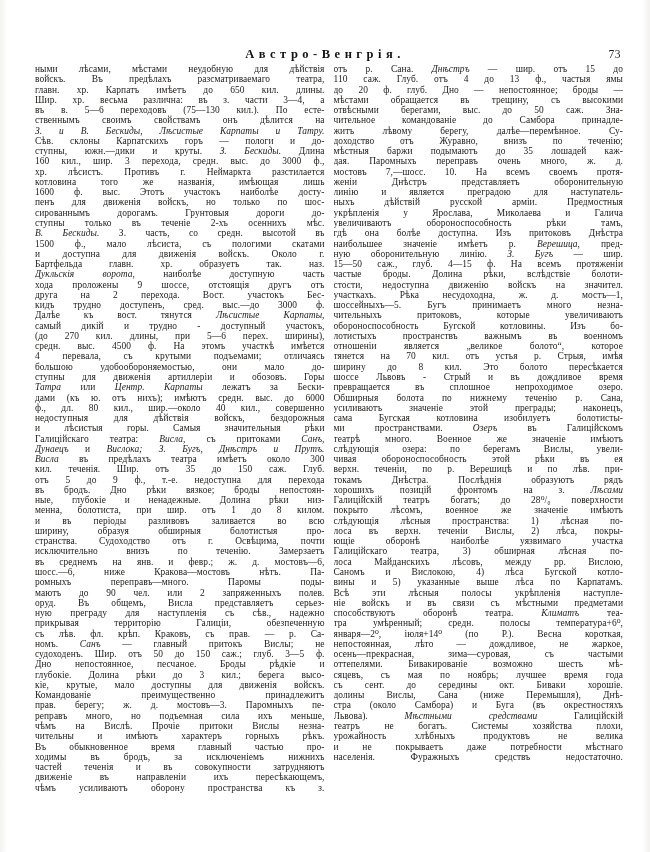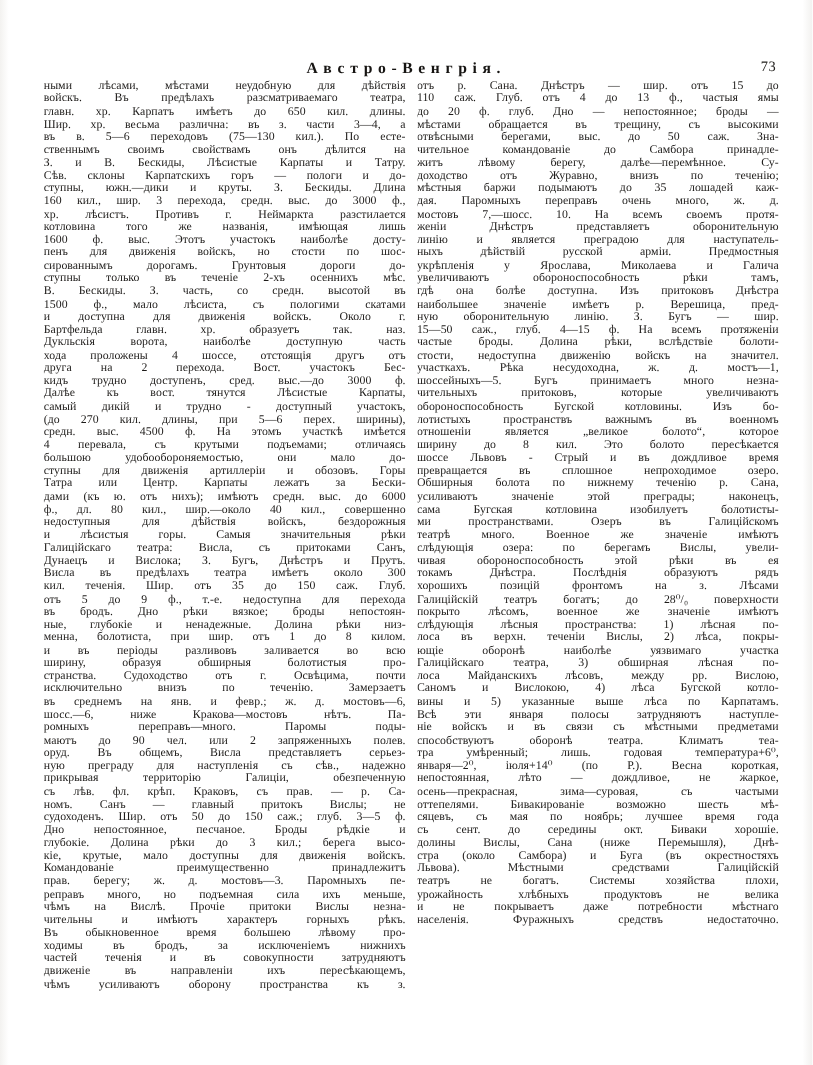--- a/index.html
+++ b/index.html
@@ -58,20 +58,21 @@
     line-height: 10.3px;
     font-size: 9.45px;
     letter-spacing: 0.05px;
     text-align: justify;
     text-align-last: justify;
     -moz-text-align-last: justify;
     overflow: hidden;
     white-space: normal;
   }
   .tline .it {
+    font-style: italic;
   }
 </style>
 </head>
 <body>
 
 <div class="page">
   <div class="page-header">
     <div class="running-title">Австро-Венгрія.</div>
     <div class="page-number">73</div>
   </div>
@@ -83,29 +84,29 @@
         <div class="tline"><span>Шир. хр. весьма различна: въ з. части 3—4, а</span></div>
         <div class="tline"><span>въ в. 5—6 переходовъ (75—130 кил.). По есте-</span></div>
         <div class="tline"><span>ственнымъ своимъ свойствамъ онъ дѣлится на</span></div>
         <div class="tline"><span class="it">З. и В. Бескиды, Лѣсистые Карпаты и Татру.</span></div>
         <div class="tline"><span>Сѣв. склоны Карпатскихъ горъ — пологи и до-</span></div>
         <div class="tline"><span>ступны, южн.—дики и круты. </span><span class="it">З. Бескиды.</span><span> Длина</span></div>
         <div class="tline"><span>160 кил., шир. 3 перехода, средн. выс. до 3000 ф.,</span></div>
         <div class="tline"><span>хр. лѣсистъ. Противъ г. Неймаркта разстилается</span></div>
         <div class="tline"><span>котловина того же названія, имѣющая лишь</span></div>
         <div class="tline"><span>1600 ф. выс. Этотъ участокъ наиболѣе досту-</span></div>
-        <div class="tline"><span>пенъ для движенія войскъ, но стости по шос-</span></div>
+        <div class="tline"><span>пенъ для движенія войскъ, но только по шос-</span></div>
         <div class="tline"><span>сированнымъ дорогамъ. Грунтовыя дороги до-</span></div>
         <div class="tline"><span>ступны только въ теченіе 2-хъ осеннихъ мѣс.</span></div>
         <div class="tline"><span class="it">В. Бескиды.</span><span> З. часть, со средн. высотой въ</span></div>
         <div class="tline"><span>1500 ф., мало лѣсиста, съ пологими скатами</span></div>
         <div class="tline"><span>и доступна для движенія войскъ. Около г.</span></div>
         <div class="tline"><span>Бартфельда главн. хр. образуетъ так. наз.</span></div>
         <div class="tline"><span class="it">Дукльскія ворота</span><span>, наиболѣе доступную часть</span></div>
-        <div class="tline"><span>хода проложены 4 шоссе, отстоящія другъ отъ</span></div>
+        <div class="tline"><span>хода проложены 9 шоссе, отстоящія другъ отъ</span></div>
         <div class="tline"><span>друга на 2 перехода. Вост. участокъ Бес-</span></div>
         <div class="tline"><span>кидъ трудно доступенъ, сред. выс.—до 3000 ф.</span></div>
         <div class="tline"><span>Далѣе къ вост. тянутся </span><span class="it">Лѣсистые Карпаты</span><span>,</span></div>
         <div class="tline"><span>самый дикій и трудно - доступный участокъ,</span></div>
         <div class="tline"><span>(до 270 кил. длины, при 5—6 перех. ширины),</span></div>
         <div class="tline"><span>средн. выс. 4500 ф. На этомъ участкѣ имѣется</span></div>
         <div class="tline"><span>4 перевала, съ крутыми подъемами; отличаясь</span></div>
         <div class="tline"><span>большою удобообороняемостью, они мало до-</span></div>
         <div class="tline"><span>ступны для движенія артиллеріи и обозовъ. Горы</span></div>
         <div class="tline"><span class="it">Татра</span><span> или </span><span class="it">Центр. Карпаты</span><span> лежатъ за Бески-</span></div>
@@ -136,21 +137,21 @@
         <div class="tline"><span>номъ. </span><span class="it">Санъ</span><span> — главный притокъ Вислы; не</span></div>
         <div class="tline"><span>судоходенъ. Шир. отъ 50 до 150 саж.; глуб. 3—5 ф.</span></div>
         <div class="tline"><span>Дно непостоянное, песчаное. Броды рѣдкіе и</span></div>
         <div class="tline"><span>глубокіе. Долина рѣки до 3 кил.; берега высо-</span></div>
         <div class="tline"><span>кіе, крутые, мало доступны для движенія войскъ.</span></div>
         <div class="tline"><span>Командованіе преимущественно принадлежитъ</span></div>
         <div class="tline"><span>прав. берегу; ж. д. мостовъ—3. Паромныхъ пе-</span></div>
         <div class="tline"><span>реправъ много, но подъемная сила ихъ меньше,</span></div>
         <div class="tline"><span>чѣмъ на Вислѣ. Прочіе притоки Вислы незна-</span></div>
         <div class="tline"><span>чительны и имѣютъ характеръ горныхъ рѣкъ.</span></div>
-        <div class="tline"><span>Въ обыкновенное время большею лѣвому про-</span></div>
+        <div class="tline"><span>Въ обыкновенное время главный частью про-</span></div>
         <div class="tline"><span>ходимы въ бродъ, за исключеніемъ нижнихъ</span></div>
         <div class="tline"><span>частей теченія и въ совокупности затрудняютъ</span></div>
         <div class="tline"><span>движеніе въ направленіи ихъ пересѣкающемъ,</span></div>
         <div class="tline"><span>чѣмъ усиливаютъ оборону пространства къ з.</span></div>
       </div>
     <div class="column" id="right-col">
         <div class="tline"><span>отъ р. Сана. </span><span class="it">Днѣстръ</span><span> — шир. отъ 15 до</span></div>
         <div class="tline"><span>110 саж. Глуб. отъ 4 до 13 ф., частыя ямы</span></div>
         <div class="tline"><span>до 20 ф. глуб. Дно — непостоянное; броды —</span></div>
         <div class="tline"><span>мѣстами обращается въ трещину, съ высокими</span></div>
@@ -171,45 +172,47 @@
         <div class="tline"><span>ную оборонительную линію. </span><span class="it">З. Бугъ</span><span> — шир.</span></div>
         <div class="tline"><span>15—50 саж., глуб. 4—15 ф. На всемъ протяженіи</span></div>
         <div class="tline"><span>частые броды. Долина рѣки, вслѣдствіе болоти-</span></div>
         <div class="tline"><span>стости, недоступна движенію войскъ на значител.</span></div>
         <div class="tline"><span>участкахъ. Рѣка несудоходна, ж. д. мостъ—1,</span></div>
         <div class="tline"><span>шоссейныхъ—5. Бугъ принимаетъ много незна-</span></div>
         <div class="tline"><span>чительныхъ притоковъ, которые увеличиваютъ</span></div>
         <div class="tline"><span>обороноспособность Бугской котловины. Изъ бо-</span></div>
         <div class="tline"><span>лотистыхъ пространствъ важнымъ въ военномъ</span></div>
         <div class="tline"><span>отношеніи является „великое болото“, которое</span></div>
+        <div class="tline"><span>тянется на 70 кил. отъ устья р. Стрыя, имѣя</span></div>
         <div class="tline"><span>ширину до 8 кил. Это болото пересѣкается</span></div>
         <div class="tline"><span>шоссе Львовъ - Стрый и въ дождливое время</span></div>
         <div class="tline"><span>превращается въ сплошное непроходимое озеро.</span></div>
         <div class="tline"><span>Обширныя болота по нижнему теченію р. Сана,</span></div>
         <div class="tline"><span>усиливаютъ значеніе этой преграды; наконецъ,</span></div>
         <div class="tline"><span>сама Бугская котловина изобилуетъ болотисты-</span></div>
         <div class="tline"><span>ми пространствами. </span><span class="it">Озеръ</span><span> въ Галиційскомъ</span></div>
         <div class="tline"><span>театрѣ много. Военное же значеніе имѣютъ</span></div>
         <div class="tline"><span>слѣдующія озера: по берегамъ Вислы, увели-</span></div>
         <div class="tline"><span>чивая обороноспособность этой рѣки въ ея</span></div>
+        <div class="tline"><span>верхн. теченіи, по р. Верешицѣ и по лѣв. при-</span></div>
         <div class="tline"><span>токамъ Днѣстра. Послѣднія образуютъ рядъ</span></div>
         <div class="tline"><span>хорошихъ позицій фронтомъ на з. </span><span class="it">Лѣсами</span></div>
         <div class="tline"><span>Галиційскій театръ богатъ; до 28⁰/₀ поверхности</span></div>
         <div class="tline"><span>покрыто лѣсомъ, военное же значеніе имѣютъ</span></div>
         <div class="tline"><span>слѣдующія лѣсныя пространства: 1) лѣсная по-</span></div>
         <div class="tline"><span>лоса въ верхн. теченіи Вислы, 2) лѣса, покры-</span></div>
         <div class="tline"><span>ющіе оборонѣ наиболѣе уязвимаго участка</span></div>
         <div class="tline"><span>Галиційскаго театра, 3) обширная лѣсная по-</span></div>
         <div class="tline"><span>лоса Майданскихъ лѣсовъ, между рр. Вислою,</span></div>
         <div class="tline"><span>Саномъ и Вислокою, 4) лѣса Бугской котло-</span></div>
         <div class="tline"><span>вины и 5) указанные выше лѣса по Карпатамъ.</span></div>
-        <div class="tline"><span>Всѣ эти января полосы затрудняютъ наступле-</span></div>
+        <div class="tline"><span>Всѣ эти лѣсныя полосы укрѣпленія наступле-</span></div>
         <div class="tline"><span>ніе войскъ и въ связи съ мѣстными предметами</span></div>
         <div class="tline"><span>способствуютъ оборонѣ театра. </span><span class="it">Климатъ</span><span> теа-</span></div>
-        <div class="tline"><span>тра умѣренный; лишь. годовая температура+6⁰,</span></div>
+        <div class="tline"><span>тра умѣренный; средн. полосы температура+6⁰,</span></div>
         <div class="tline"><span>января—2⁰, іюля+14⁰ (по Р.). Весна короткая,</span></div>
         <div class="tline"><span>непостоянная, лѣто — дождливое, не жаркое,</span></div>
         <div class="tline"><span>осень—прекрасная, зима—суровая, съ частыми</span></div>
         <div class="tline"><span>оттепелями. Бивакированіе возможно шесть мѣ-</span></div>
         <div class="tline"><span>сяцевъ, съ мая по ноябрь; лучшее время года</span></div>
         <div class="tline"><span>съ сент. до середины окт. Биваки хорошіе.</span></div>
         <div class="tline"><span>долины Вислы, Сана (ниже Перемышля), Днѣ-</span></div>
         <div class="tline"><span>стра (около Самбора) и Буга (въ окрестностяхъ</span></div>
         <div class="tline"><span>Львова). </span><span class="it">Мѣстными средствами</span><span> Галиційскій</span></div>
         <div class="tline"><span>театръ не богатъ. Системы хозяйства плохи,</span></div>

